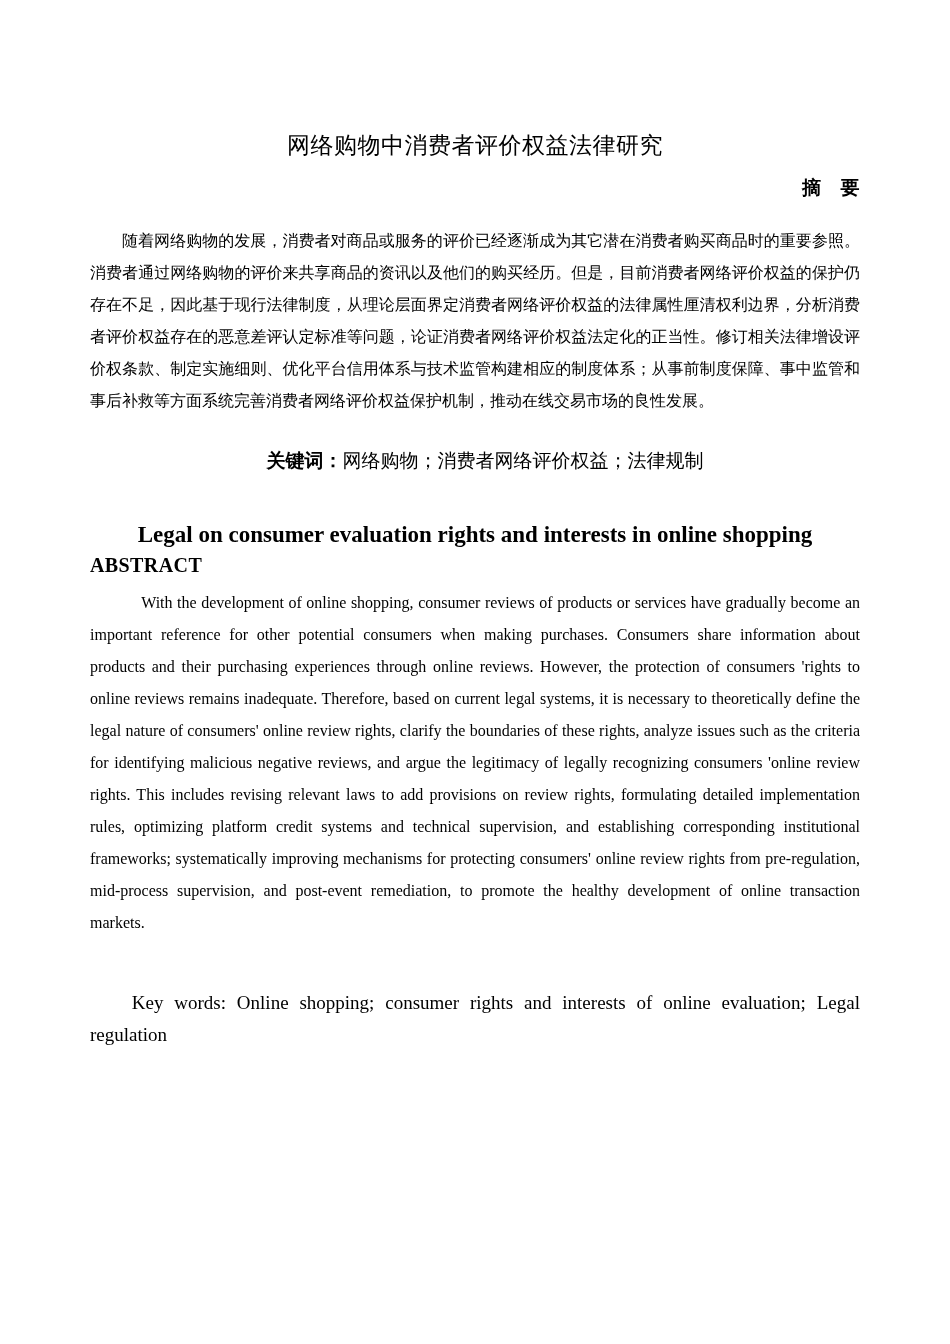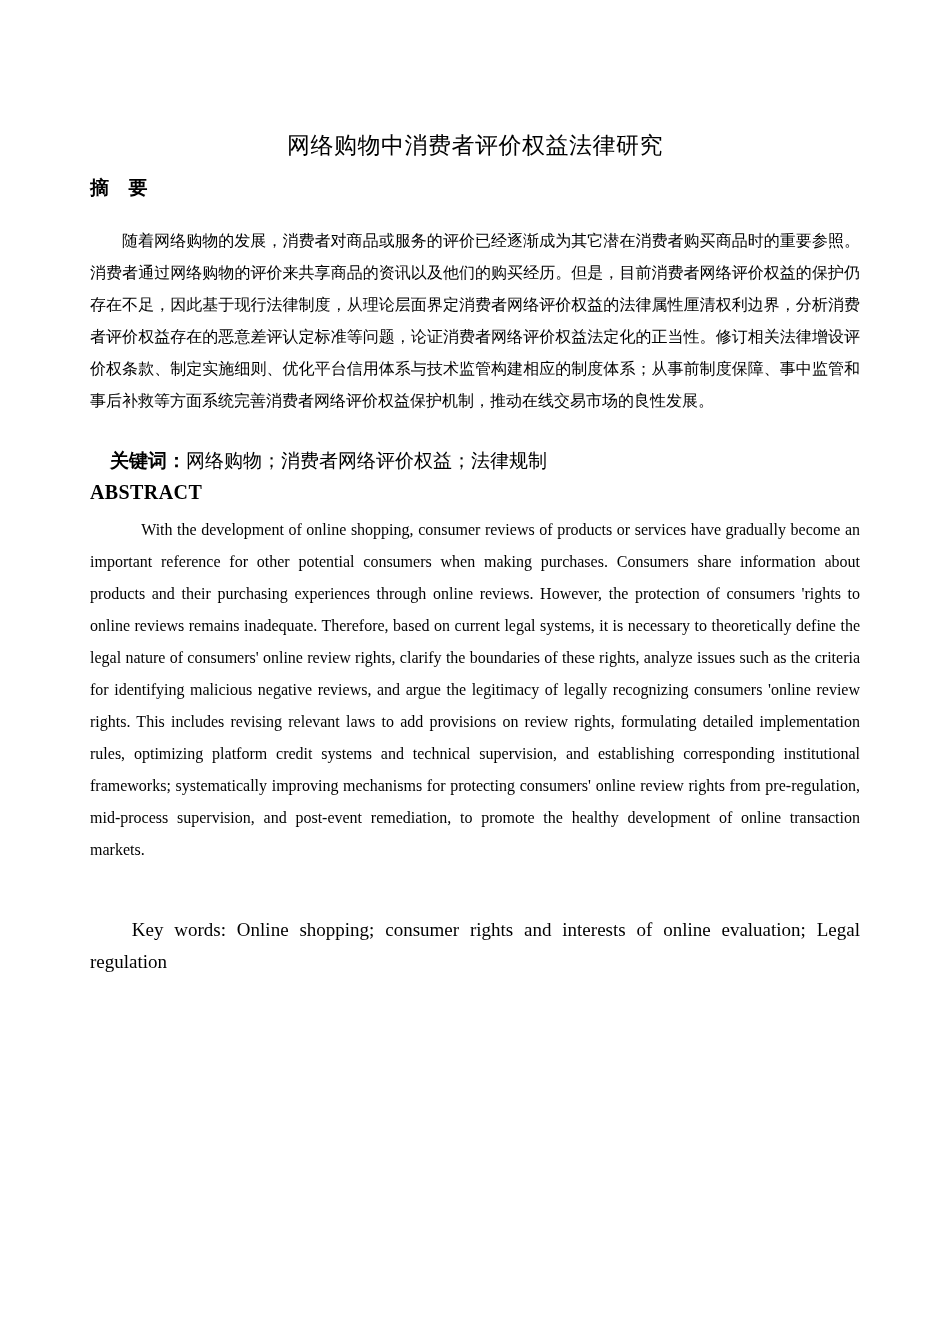--- a/index.html
+++ b/index.html
@@ -36,21 +36,21 @@
     letter-spacing: 0.5px;
     line-height: 1.35;
     margin: 0;
     padding-top: 130px;
   }
 
   .cn-abstract-heading {
     font-family: "Liberation Sans", "DejaVu Sans", sans-serif;
     font-size: 19px;
     font-weight: bold;
-    text-align: left;
+    text-align: right;
     margin: 0;
     padding-top: 14px;
     letter-spacing: 0.5px;
   }
   .cn-abstract-heading .gap { display: inline-block; width: 19px; }
 
   
   .cn-body {
     font-family: "Liberation Serif", "DejaVu Serif", serif;
     font-size: 16px;
@@ -64,20 +64,21 @@
   }
 
   .cn-keywords {
     font-family: "Liberation Serif", "DejaVu Serif", serif;
     font-size: 19px;
     line-height: 32px;
     margin: 0;
     padding-top: 28px;
     padding-left: 20px;
     width: 750px;
+    text-align: center;
   }
   .cn-keywords .kw-label {
     font-family: "Liberation Sans", "DejaVu Sans", sans-serif;
     font-weight: bold;
   }
 
   
   .en-title {
     font-family: "Liberation Serif", "DejaVu Serif", serif;
     font-size: 23px;
@@ -131,20 +132,21 @@
 <div class="page">
 
   <h1 class="cn-title">网络购物中消费者评价权益法律研究</h1>
 
   <h2 class="cn-abstract-heading"><span>摘</span><span class="gap"></span><span>要</span></h2>
 
   <p class="cn-body">随着网络购物的发展，消费者对商品或服务的评价已经逐渐成为其它潜在消费者购买商品时的重要参照。消费者通过网络购物的评价来共享商品的资讯以及他们的购买经历。但是，目前消费者网络评价权益的保护仍存在不足，因此基于现行法律制度，从理论层面界定消费者网络评价权益的法律属性厘清权利边界，分析消费者评价权益存在的恶意差评认定标准等问题，论证消费者网络评价权益法定化的正当性。修订相关法律增设评价权条款、制定实施细则、优化平台信用体系与技术监管构建相应的制度体系；从事前制度保障、事中监管和事后补救等方面系统完善消费者网络评价权益保护机制，推动在线交易市场的良性发展。</p>
 
   <p class="cn-keywords"><span class="kw-label">关键词：</span><span>网络购物；消费者网络评价权益；法律规制</span></p>
 
+  <h1 class="en-title">Legal on consumer evaluation rights and interests in online shopping</h1>
 
   <h2 class="en-abstract-heading">ABSTRACT</h2>
 
   <p class="en-body">With the development of online shopping, consumer reviews of products or services have gradually become an important reference for other potential consumers when making purchases. Consumers share information about products and their purchasing experiences through online reviews. However, the protection of consumers 'rights to online reviews remains inadequate. Therefore, based on current legal systems, it is necessary to theoretically define the legal nature of consumers' online review rights, clarify the boundaries of these rights, analyze issues such as the criteria for identifying malicious negative reviews, and argue the legitimacy of legally recognizing consumers 'online review rights. This includes revising relevant laws to add provisions on review rights, formulating detailed implementation rules, optimizing platform credit systems and technical supervision, and establishing corresponding institutional frameworks; systematically improving mechanisms for protecting consumers' online review rights from pre-regulation, mid-process supervision, and post-event remediation, to promote the healthy development of online transaction markets.</p>
 
   <p class="en-keywords"><span class="kw-label">Key words:</span><span> Online shopping; consumer rights and interests of online evaluation; Legal regulation</span></p>
 
 </div>
 
 </body></html>

